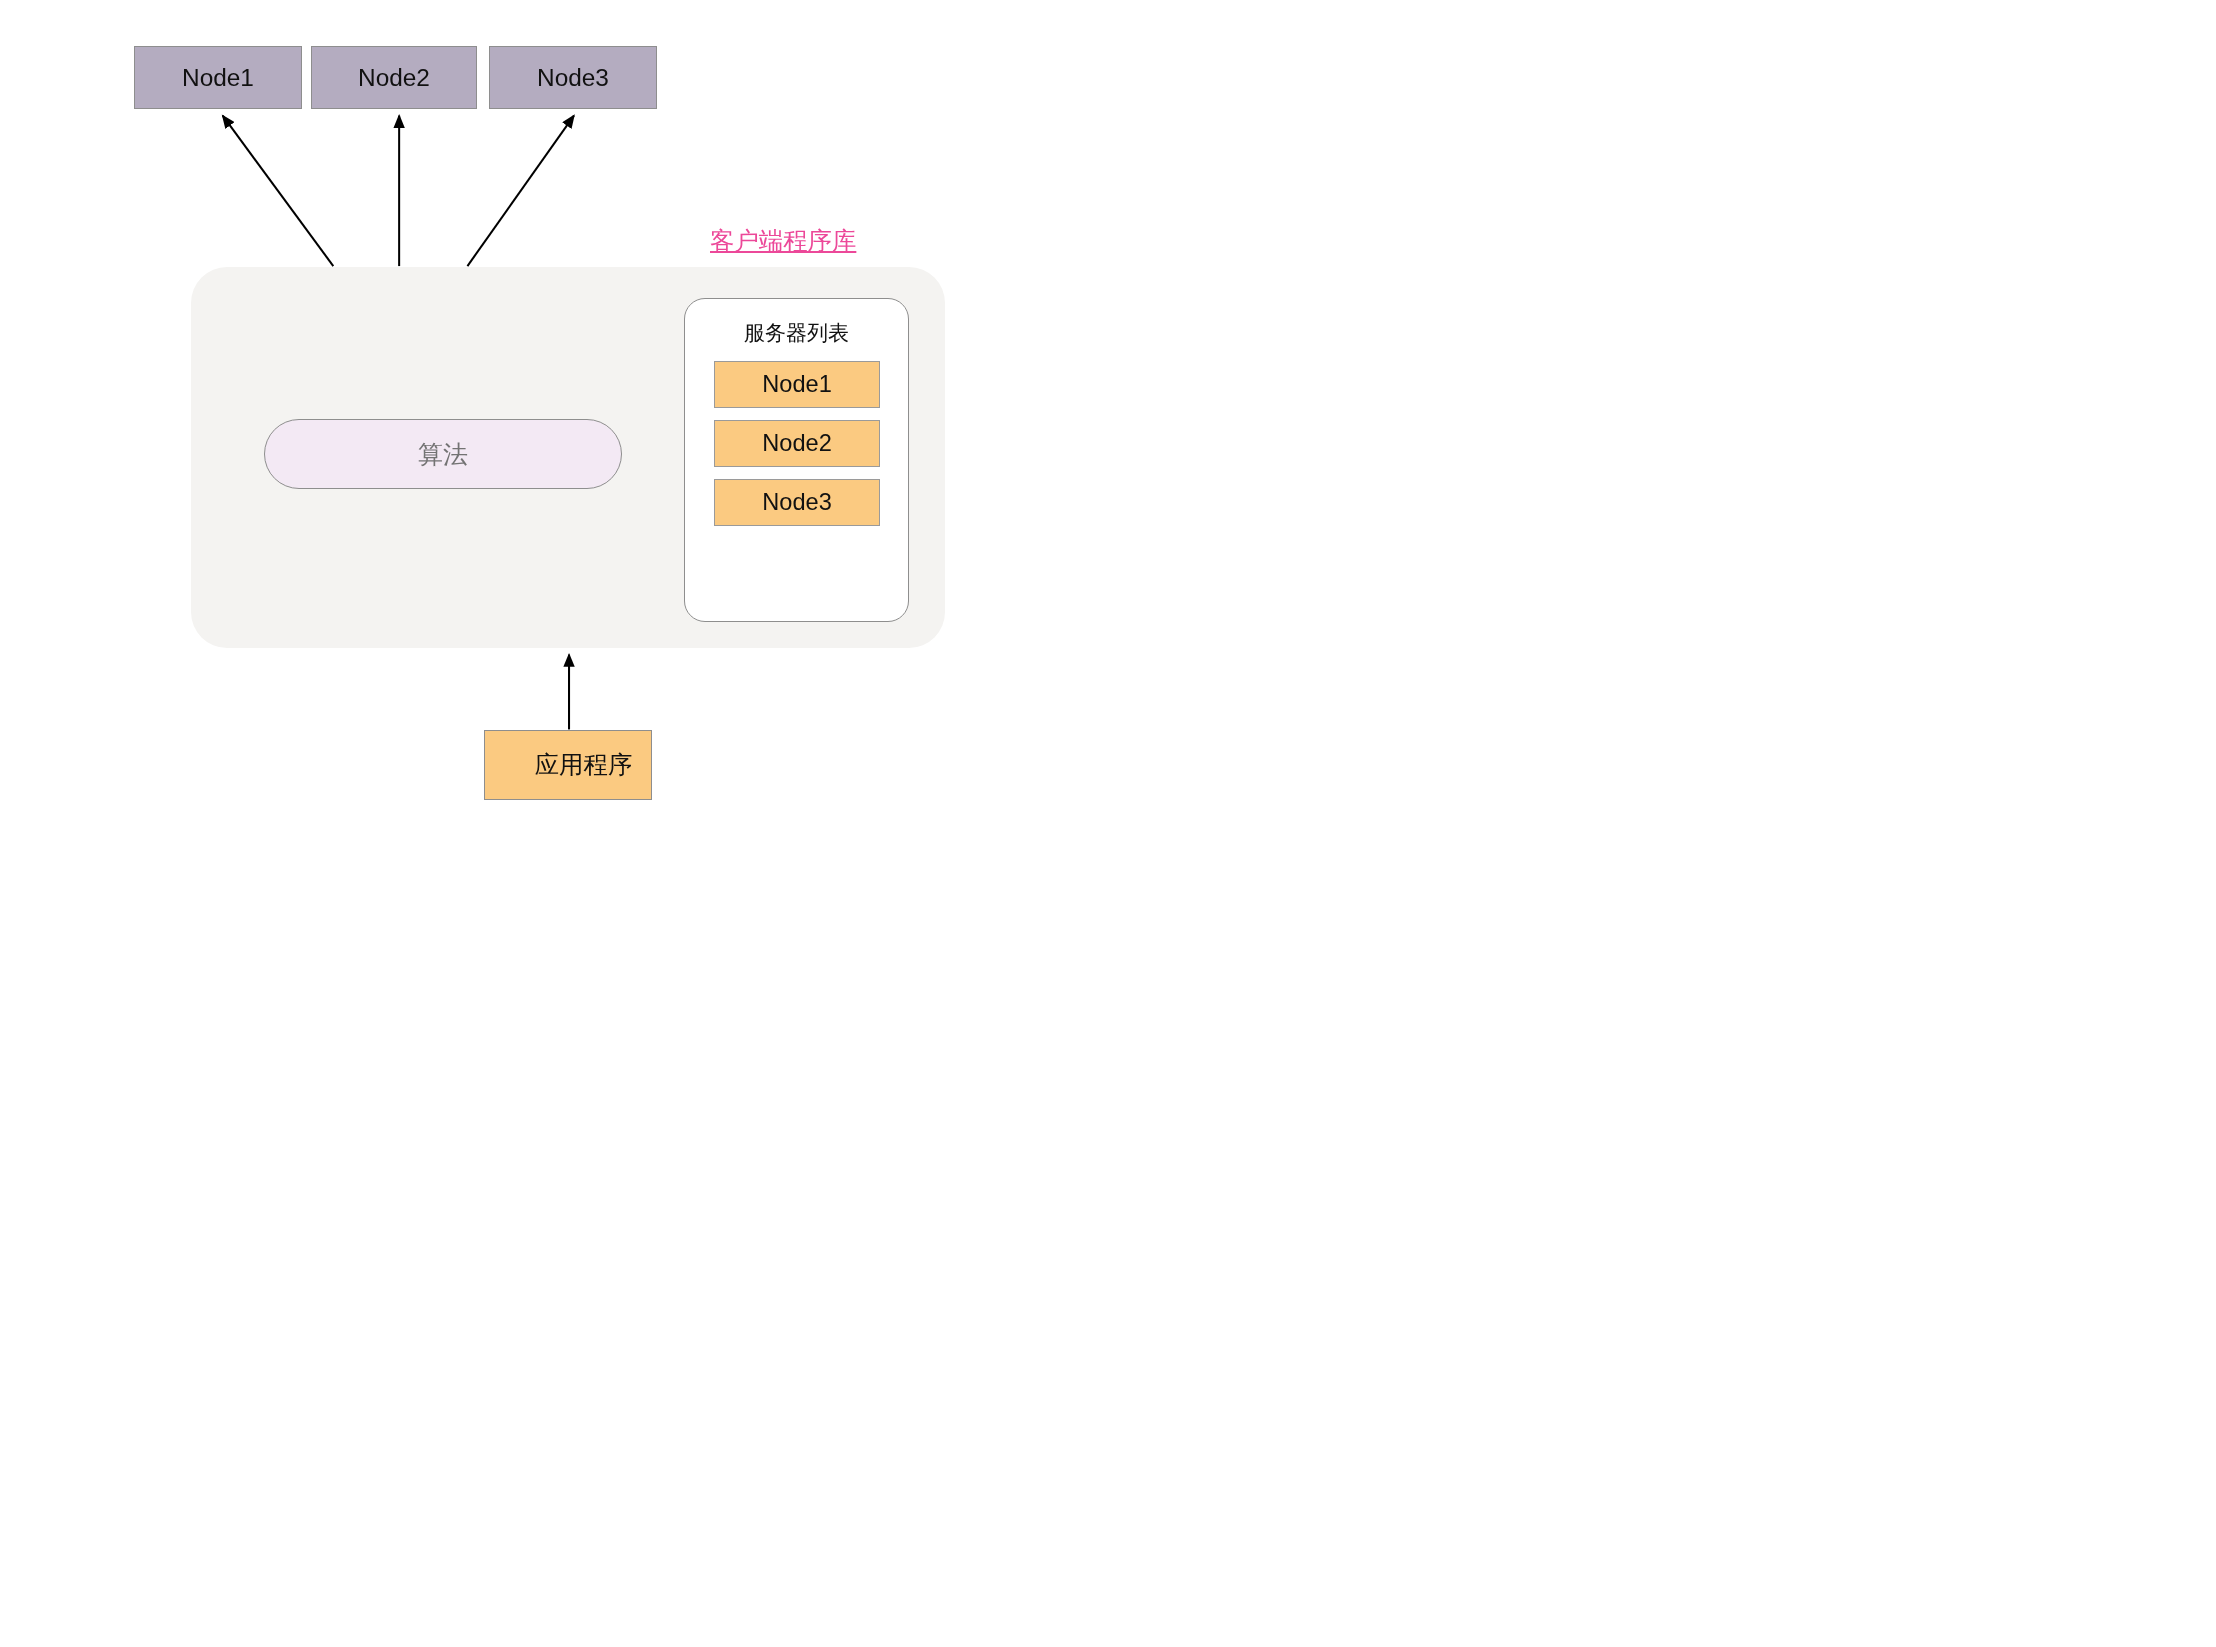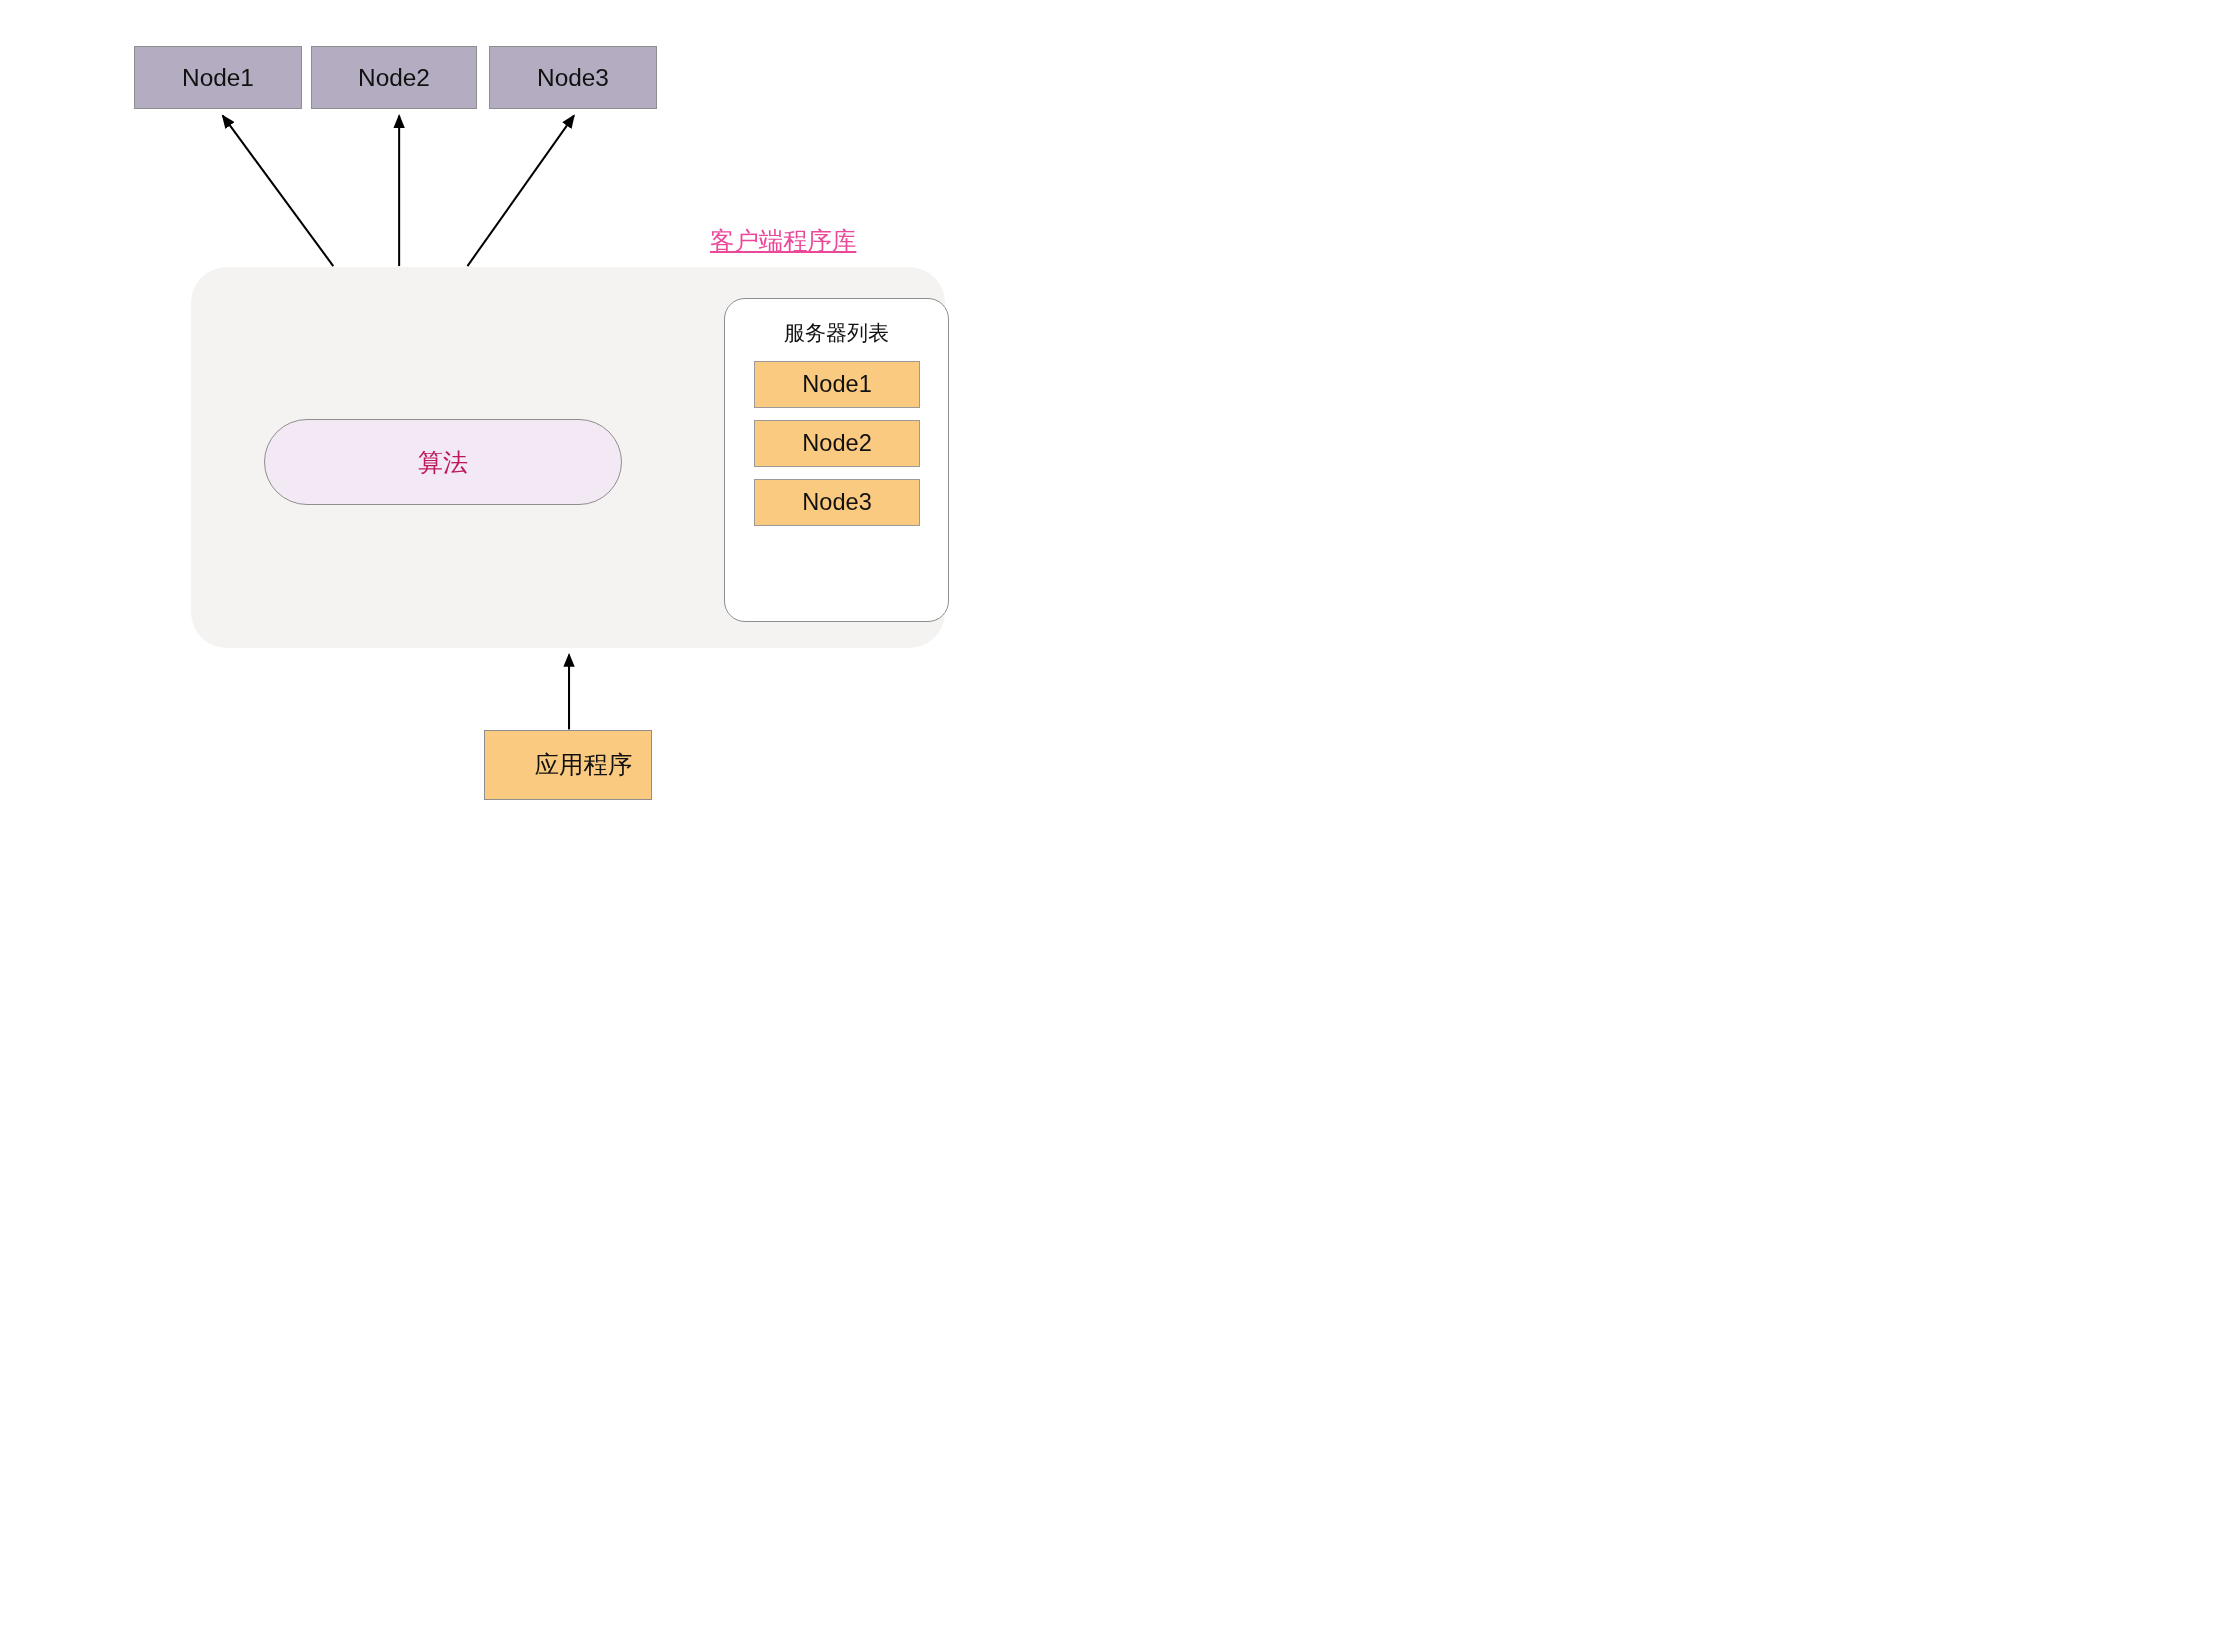--- a/index.html
+++ b/index.html
@@ -53,44 +53,43 @@
     white-space: nowrap;
     text-decoration: underline;
   }
 
   
   .algo-pill {
     position: absolute;
     left: 264px;
     top: 419px;
     width: 358px;
-    height: 86px;
+    height: 70px;
     background: #f3e9f4;
     border: 1.6px solid #8e8e8e;
     border-radius: 43px;
     box-sizing: border-box;
     display: flex;
     align-items: center;
     justify-content: center;
     font-size: 25px;
-    color: #be185d;
+    color: #737373;
   }
 
   
   .server-panel {
     position: absolute;
     left: 684px;
     top: 298px;
     width: 225px;
     height: 324px;
     background: #ffffff;
     border: 1.6px solid #8e8e8e;
     border-radius: 21px;
     box-sizing: border-box;
-    margin-left: 40px;
   }
   .server-panel-title {
     position: absolute;
     top: 19.5px;
     left: 0;
     width: 100%;
     text-align: center;
     font-size: 21px;
     color: #111111;
   }

